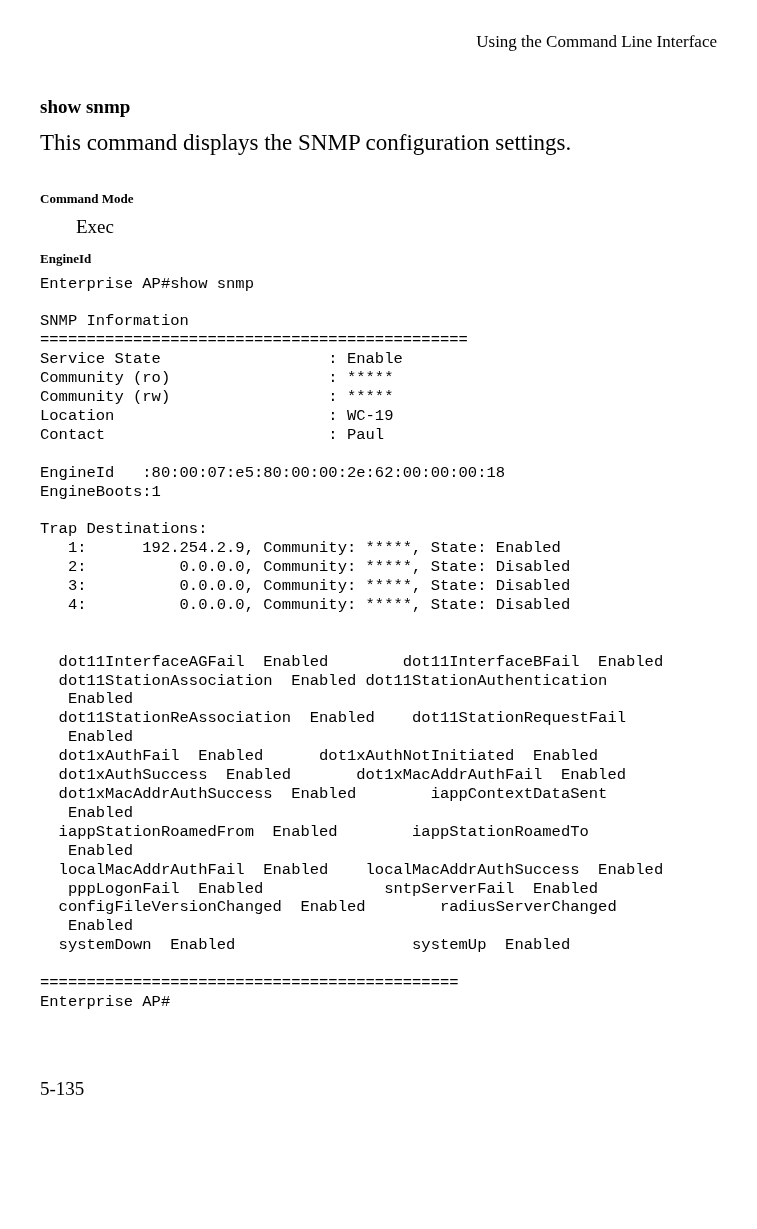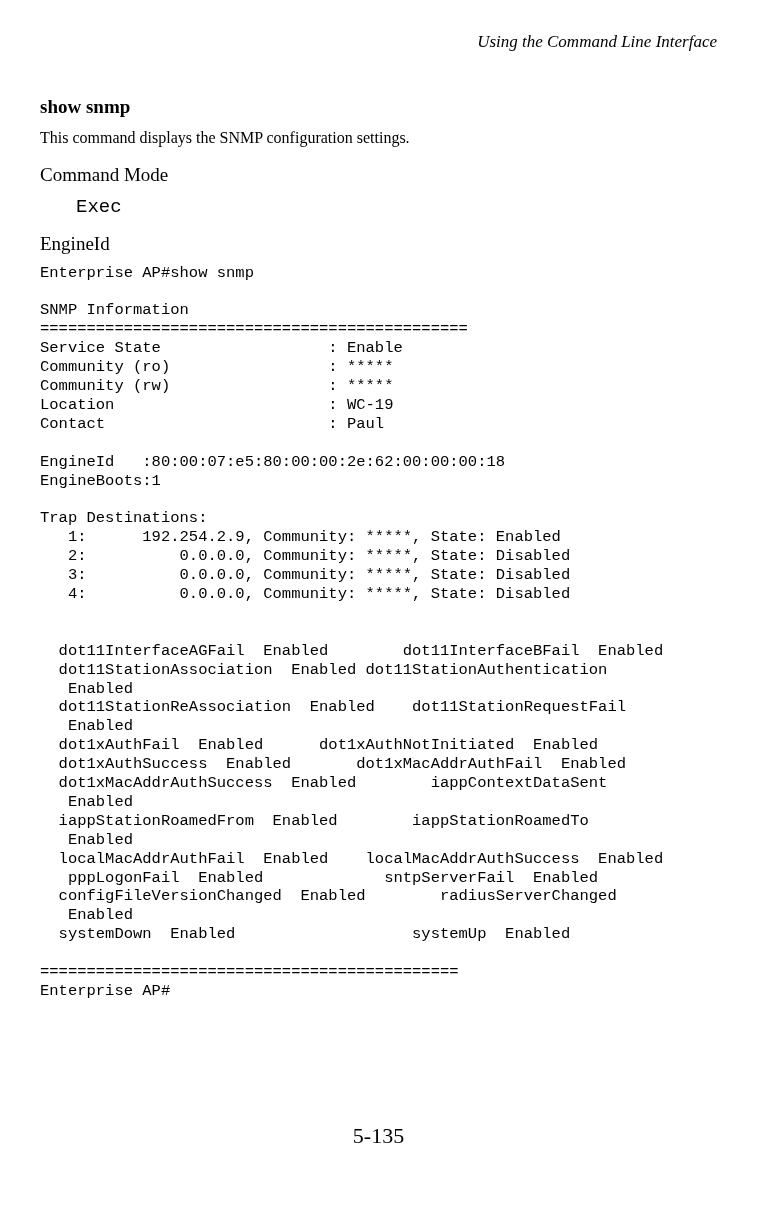--- a/index.html
+++ b/index.html
@@ -6,58 +6,56 @@
       font-family: "Times New Roman", Georgia, serif;
       font-size: 17px;
       color: #000;
       margin: 0;
       padding: 30px 40px 40px 40px;
       line-height: 1.4;
       width: 677px;
     }
     .header-context {
       text-align: right;
-      font-style: italic;
       font-size: 17px;
       margin-bottom: 40px;
     }
     .cmd-name {
       font-weight: bold;
       font-size: 19px;
       margin-top: 6px;
       margin-bottom: 7px;
     }
     .cmd-desc {
-      font-size: 16px;
+      font-size: 23px;
       margin-top: 2px;
-      margin-bottom: 12px;
+      margin-bottom: 30px;
     }
     .section-head {
-      font-weight: normal;
-      font-size: 19px;
+      font-weight: bold;
+      font-size: 13px;
       margin-top: 10px;
       margin-bottom: 6px;
     }
     .indent-val {
       margin-left: 36px;
       font-size: 19px;
       margin-bottom: 10px;
-      font-family: Liberation Mono, monospace;
     }
     pre.cli {
       font-family: "Courier New", Courier, monospace;
       font-size: 15.5px;
       white-space: pre;
       margin: 4px 0 0 0;
       line-height: 1.22;
     }
     .page-foot {
-      text-align: center;
-      margin-top: 120px;
-      font-size: 22px;
+      text-align: left;
+      margin-top: 64px;
+      font-size: 19px;
     }
   </style>
 </head>
 <body>
 
 <div class="header-context">Using the Command Line Interface</div>
 
 <div class="cmd-name">show snmp</div>
 <div class="cmd-desc">This command displays the SNMP configuration settings.</div>
 

